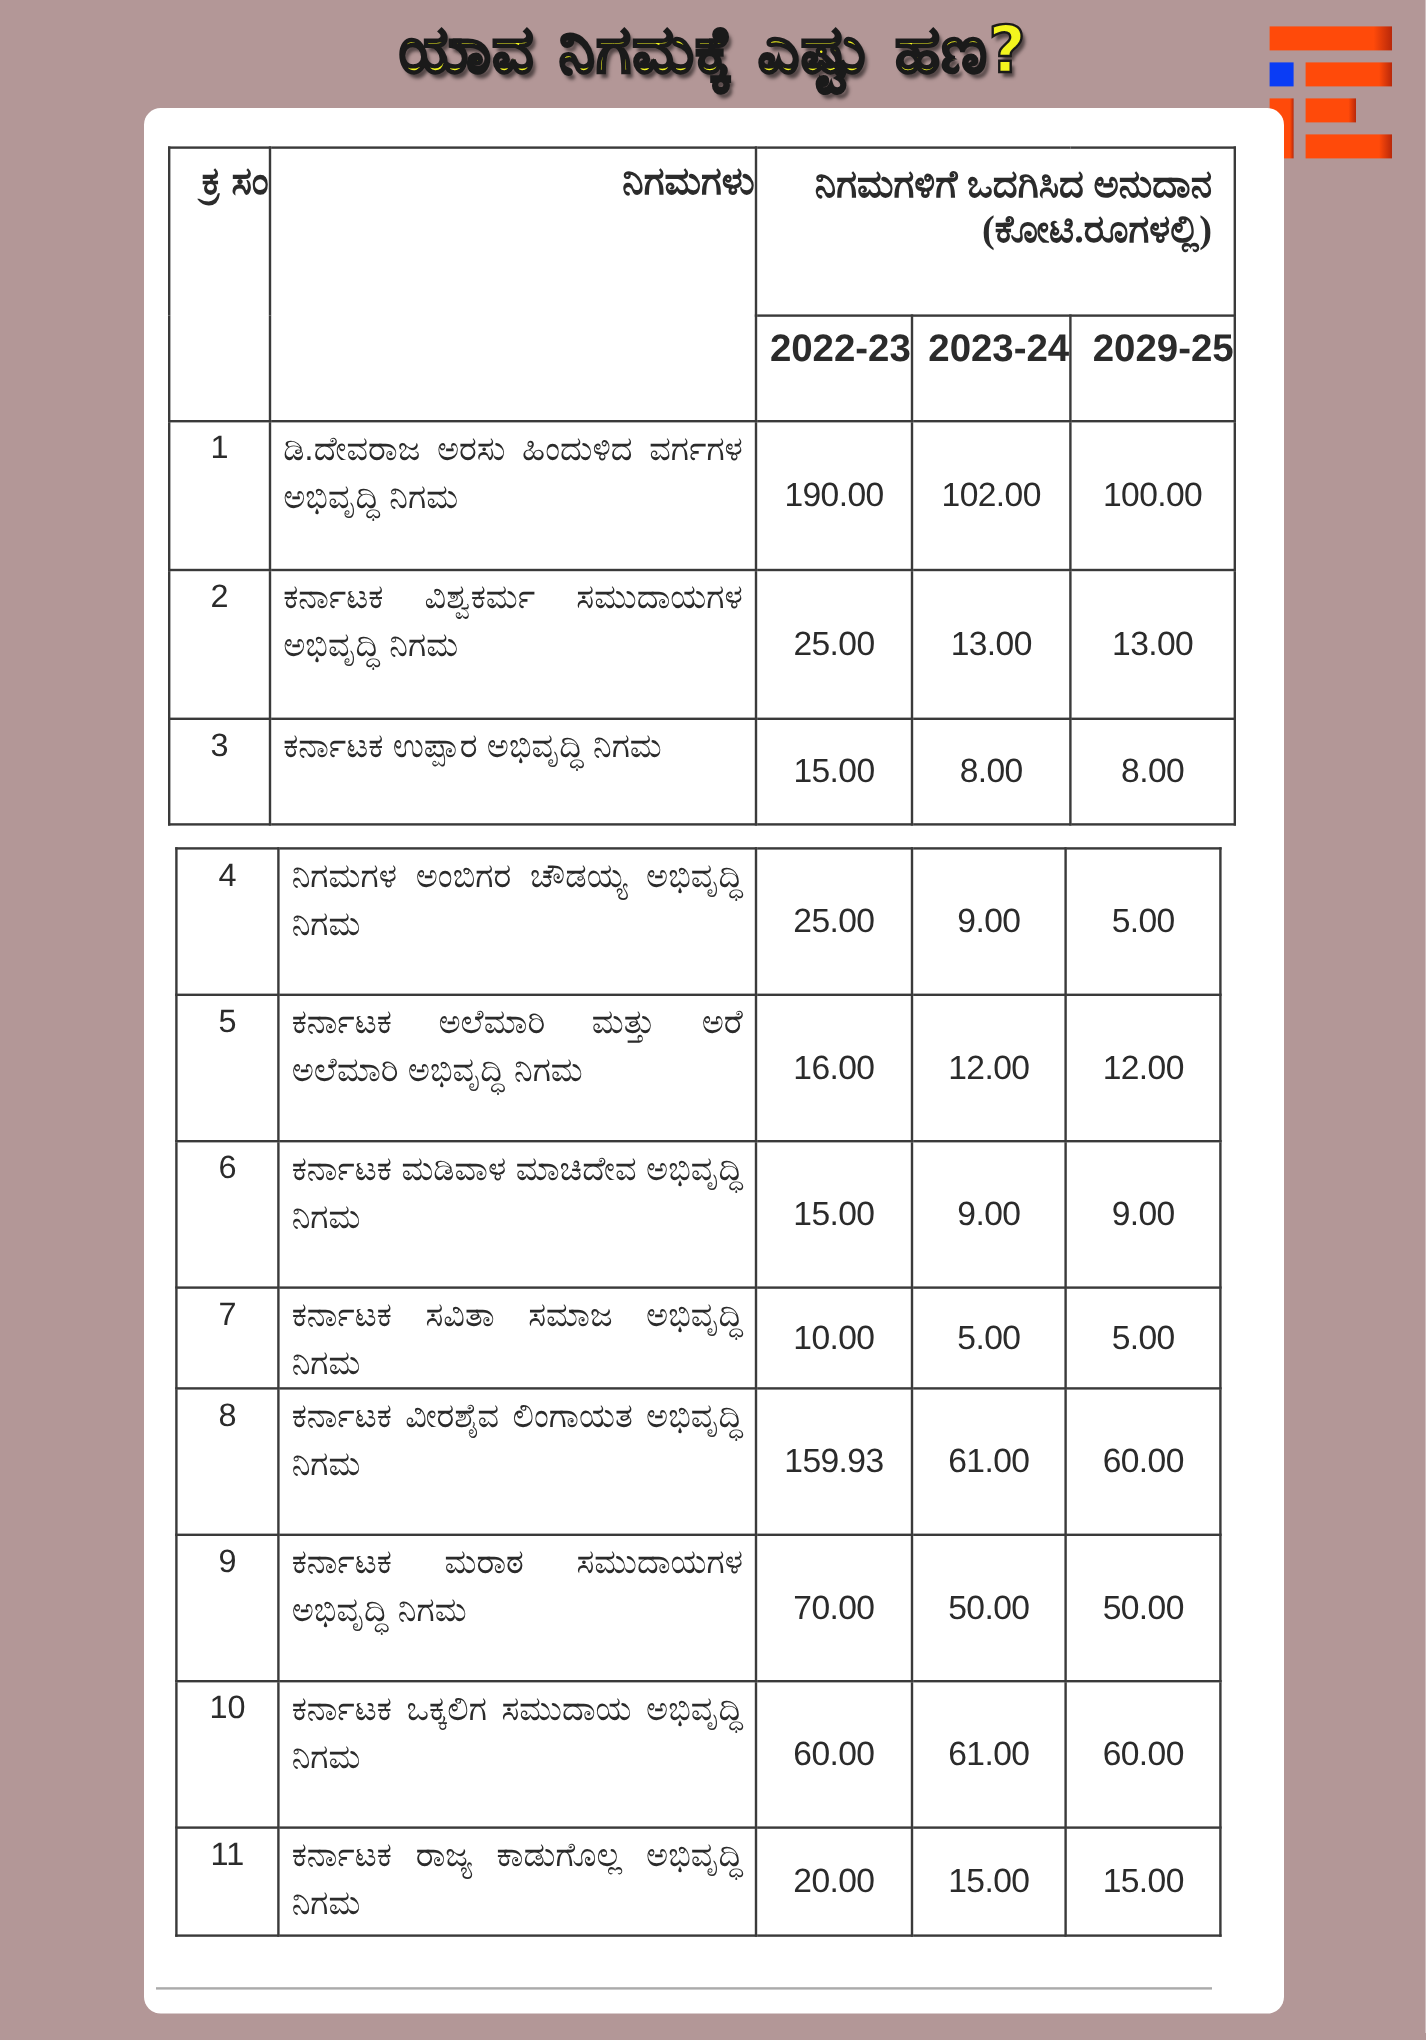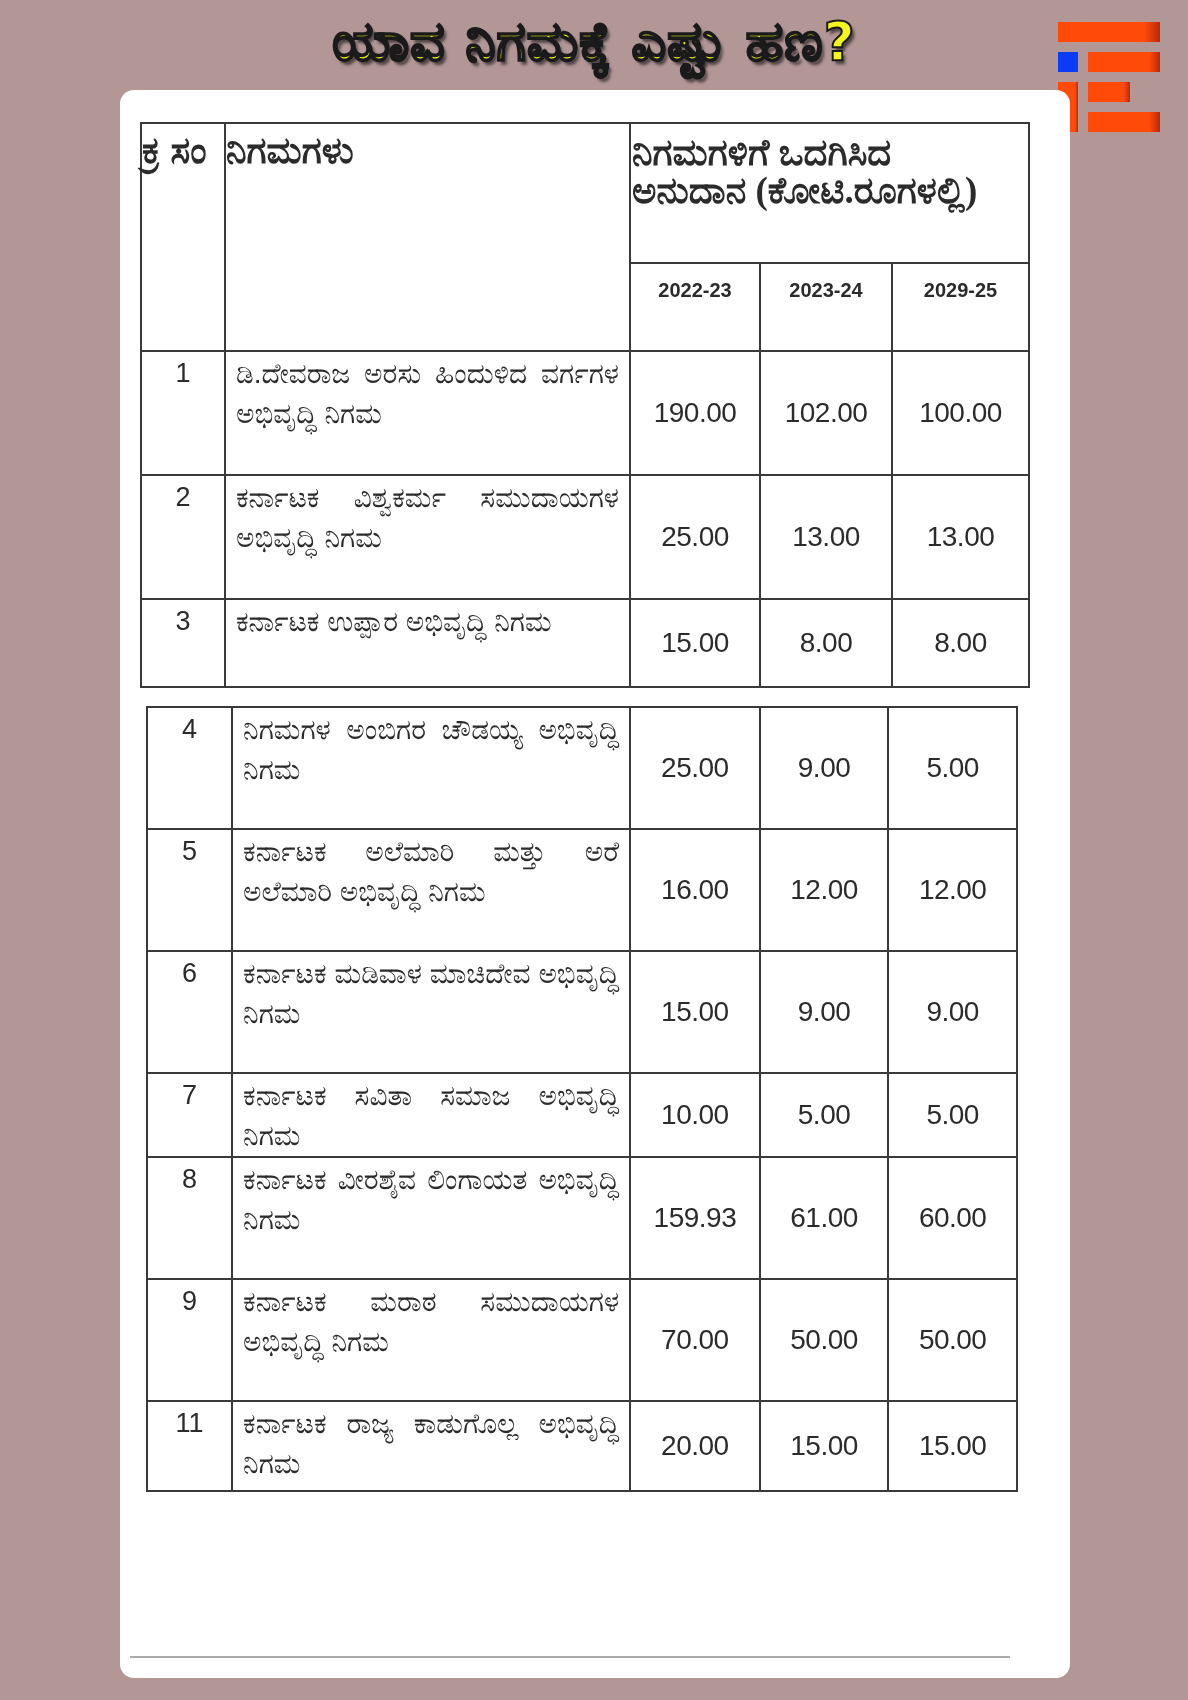--- a/index.html
+++ b/index.html
@@ -35,22 +35,22 @@
     border-collapse: collapse;
     font-family: "Liberation Sans", sans-serif;
     color: #2b2b2b;
     table-layout: fixed;
   }
   table.doc td, table.doc th {
     border: 2px solid #3a3a3a;
     vertical-align: top;
     padding: 0;
   }
-  .hdr { font-weight: bold; font-size: 37px; text-align: left; line-height: 38px; }
-  .yr { font-weight: bold; font-size: 20px; text-align: center; line-height: 40px; padding-top: 6px !important; }
+  .hdr { font-weight: bold; font-size: 32px; text-align: right; line-height: 38px; }
+  .yr { font-weight: bold; font-size: 32px; text-align: right; line-height: 40px; padding-top: 6px !important; }
   .sn { font-size: 27px; text-align: center; padding-top: 6px !important; }
   .name { font-size: 28px; line-height: 40px; padding: 2px 10px 0 10px !important; text-align: justify; text-align-last: left; border-radius: 12px; }
   .num { font-size: 28px; text-align: center; vertical-align: middle !important; letter-spacing: -0.5px; }
   .scan-line { position: absolute; height: 2px; background: #555; }
 </style>
 </head>
 <body>
 
 <div class="title">ಯಾವ ನಿಗಮಕ್ಕೆ ಎಷ್ಟು ಹಣ?</div>
 
@@ -155,20 +155,27 @@
         <td class="num">61.00</td>
         <td class="num">60.00</td>
       </tr>
       <tr style="height:122px;">
         <td class="sn">9</td>
         <td class="name">ಕರ್ನಾಟಕ ಮರಾಠ ಸಮುದಾಯಗಳ ಅಭಿವೃದ್ಧಿ ನಿಗಮ</td>
         <td class="num">70.00</td>
         <td class="num">50.00</td>
         <td class="num">50.00</td>
       </tr>
+      <tr style="height:122px;">
+        <td class="sn">10</td>
+        <td class="name">ಕರ್ನಾಟಕ ಒಕ್ಕಲಿಗ ಸಮುದಾಯ ಅಭಿವೃದ್ಧಿ ನಿಗಮ</td>
+        <td class="num">60.00</td>
+        <td class="num">61.00</td>
+        <td class="num">60.00</td>
+      </tr>
       <tr style="height:90px;">
         <td class="sn">11</td>
         <td class="name">ಕರ್ನಾಟಕ ರಾಜ್ಯ ಕಾಡುಗೊಲ್ಲ ಅಭಿವೃದ್ಧಿ ನಿಗಮ</td>
         <td class="num">20.00</td>
         <td class="num">15.00</td>
         <td class="num">15.00</td>
       </tr>
     </tbody>
       </table>
   </div>

